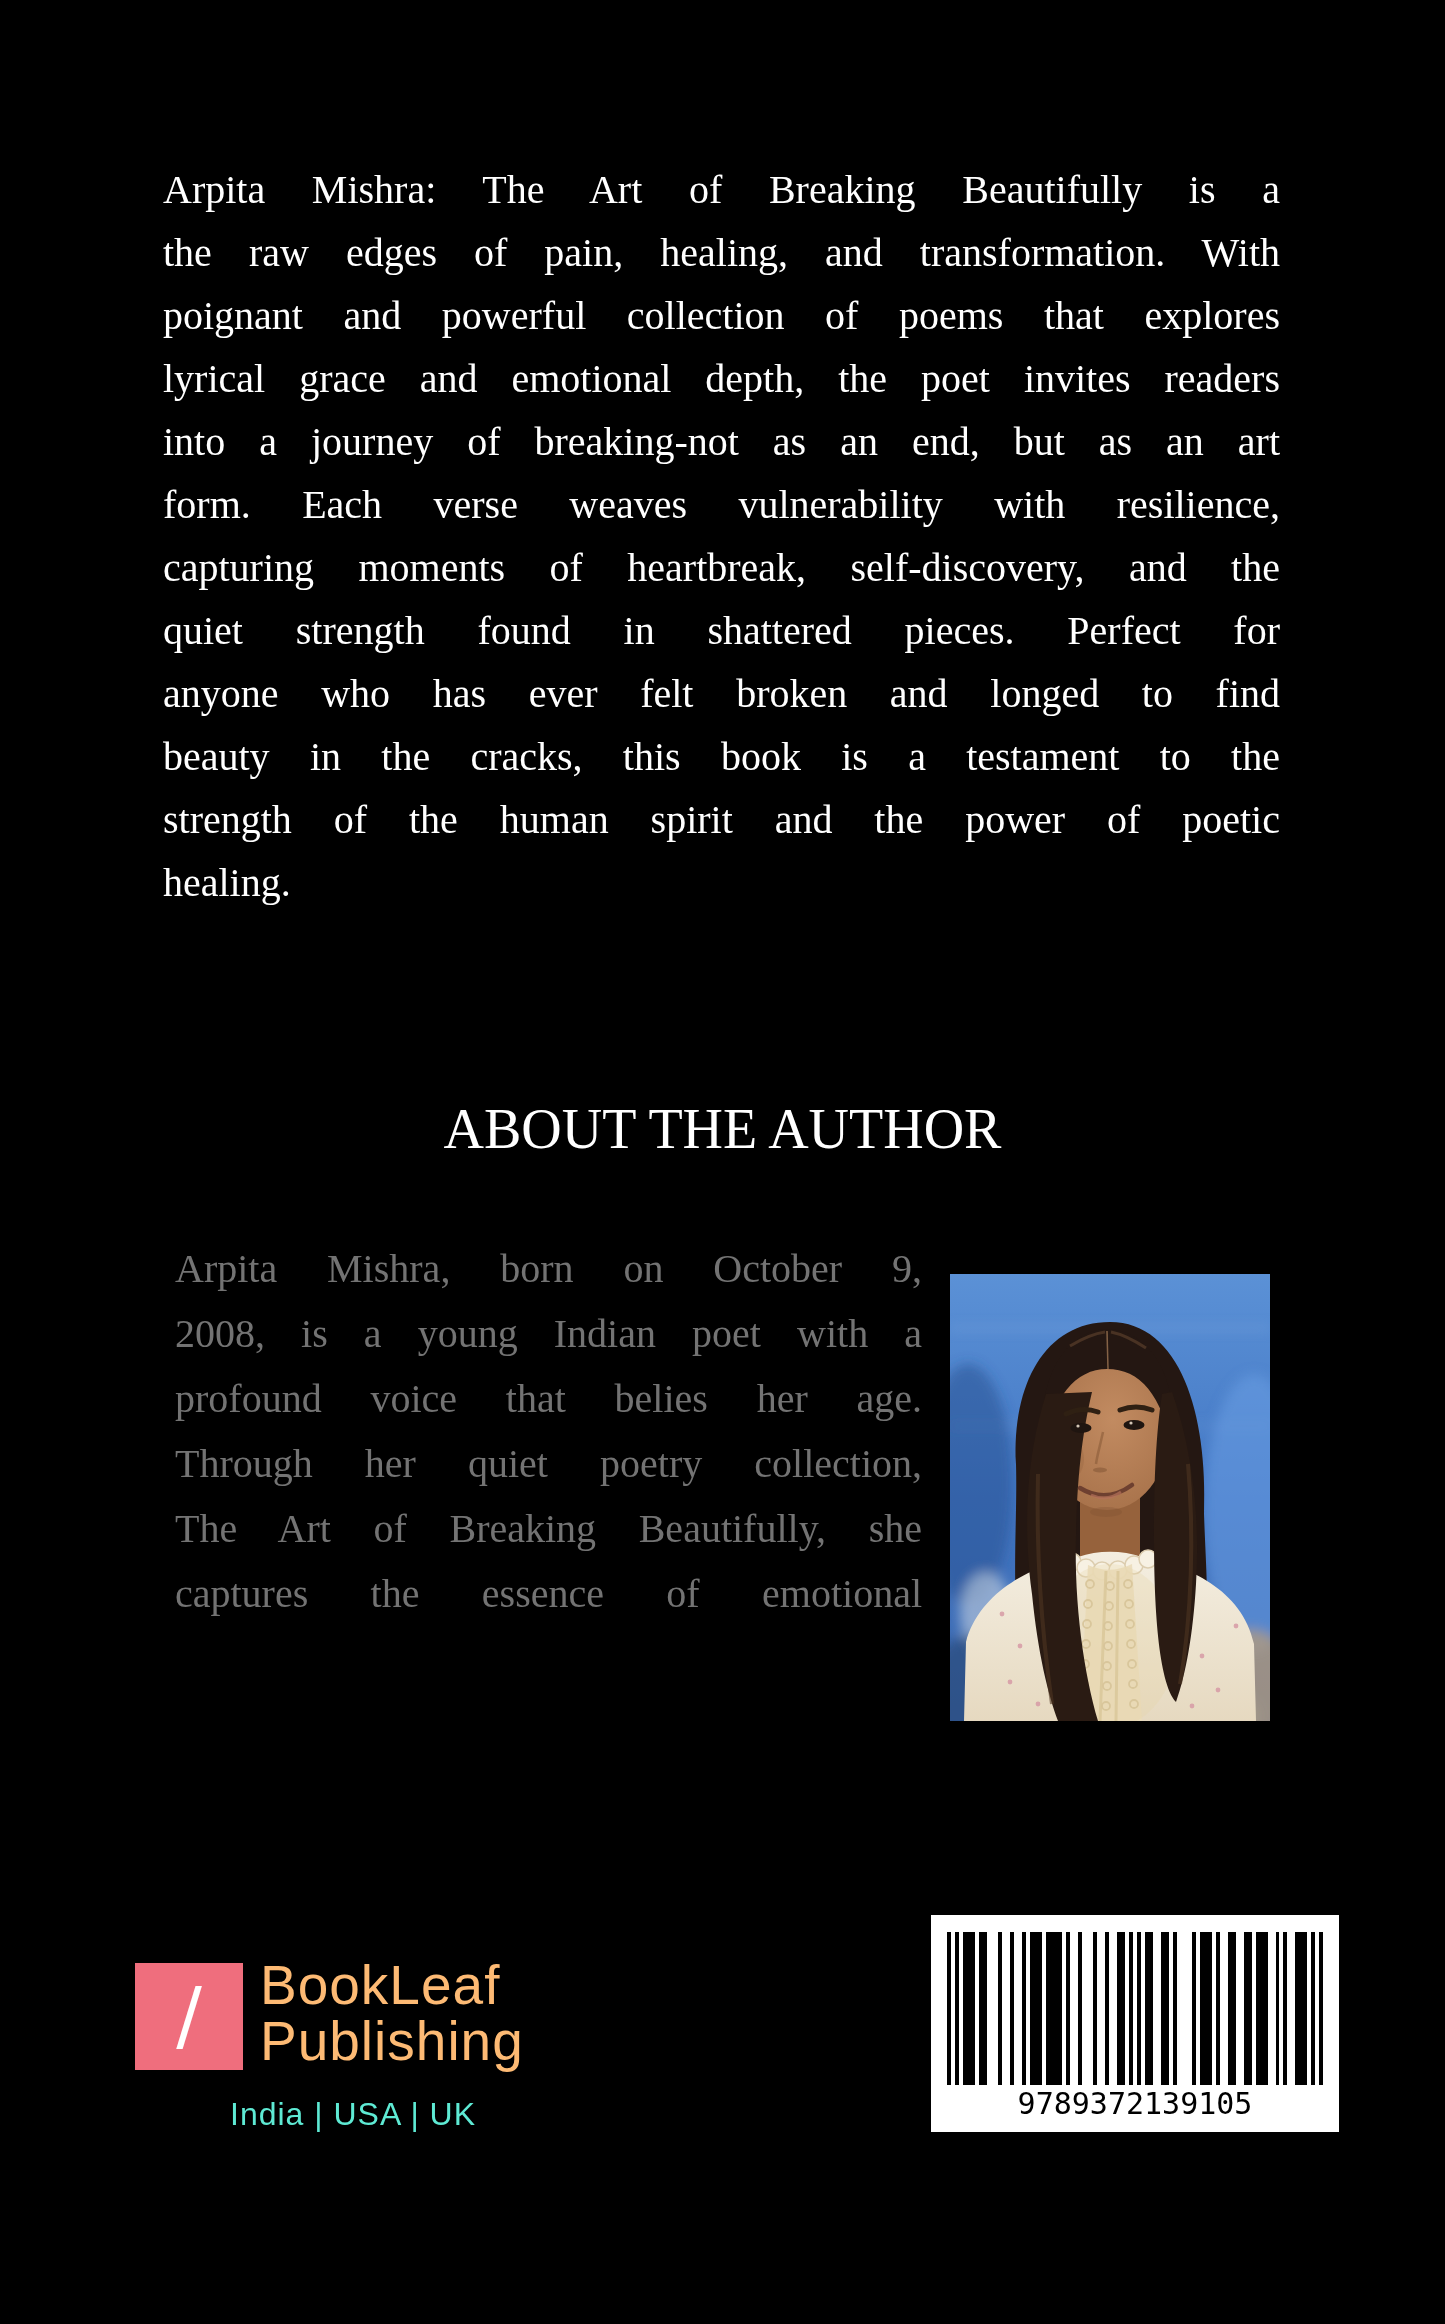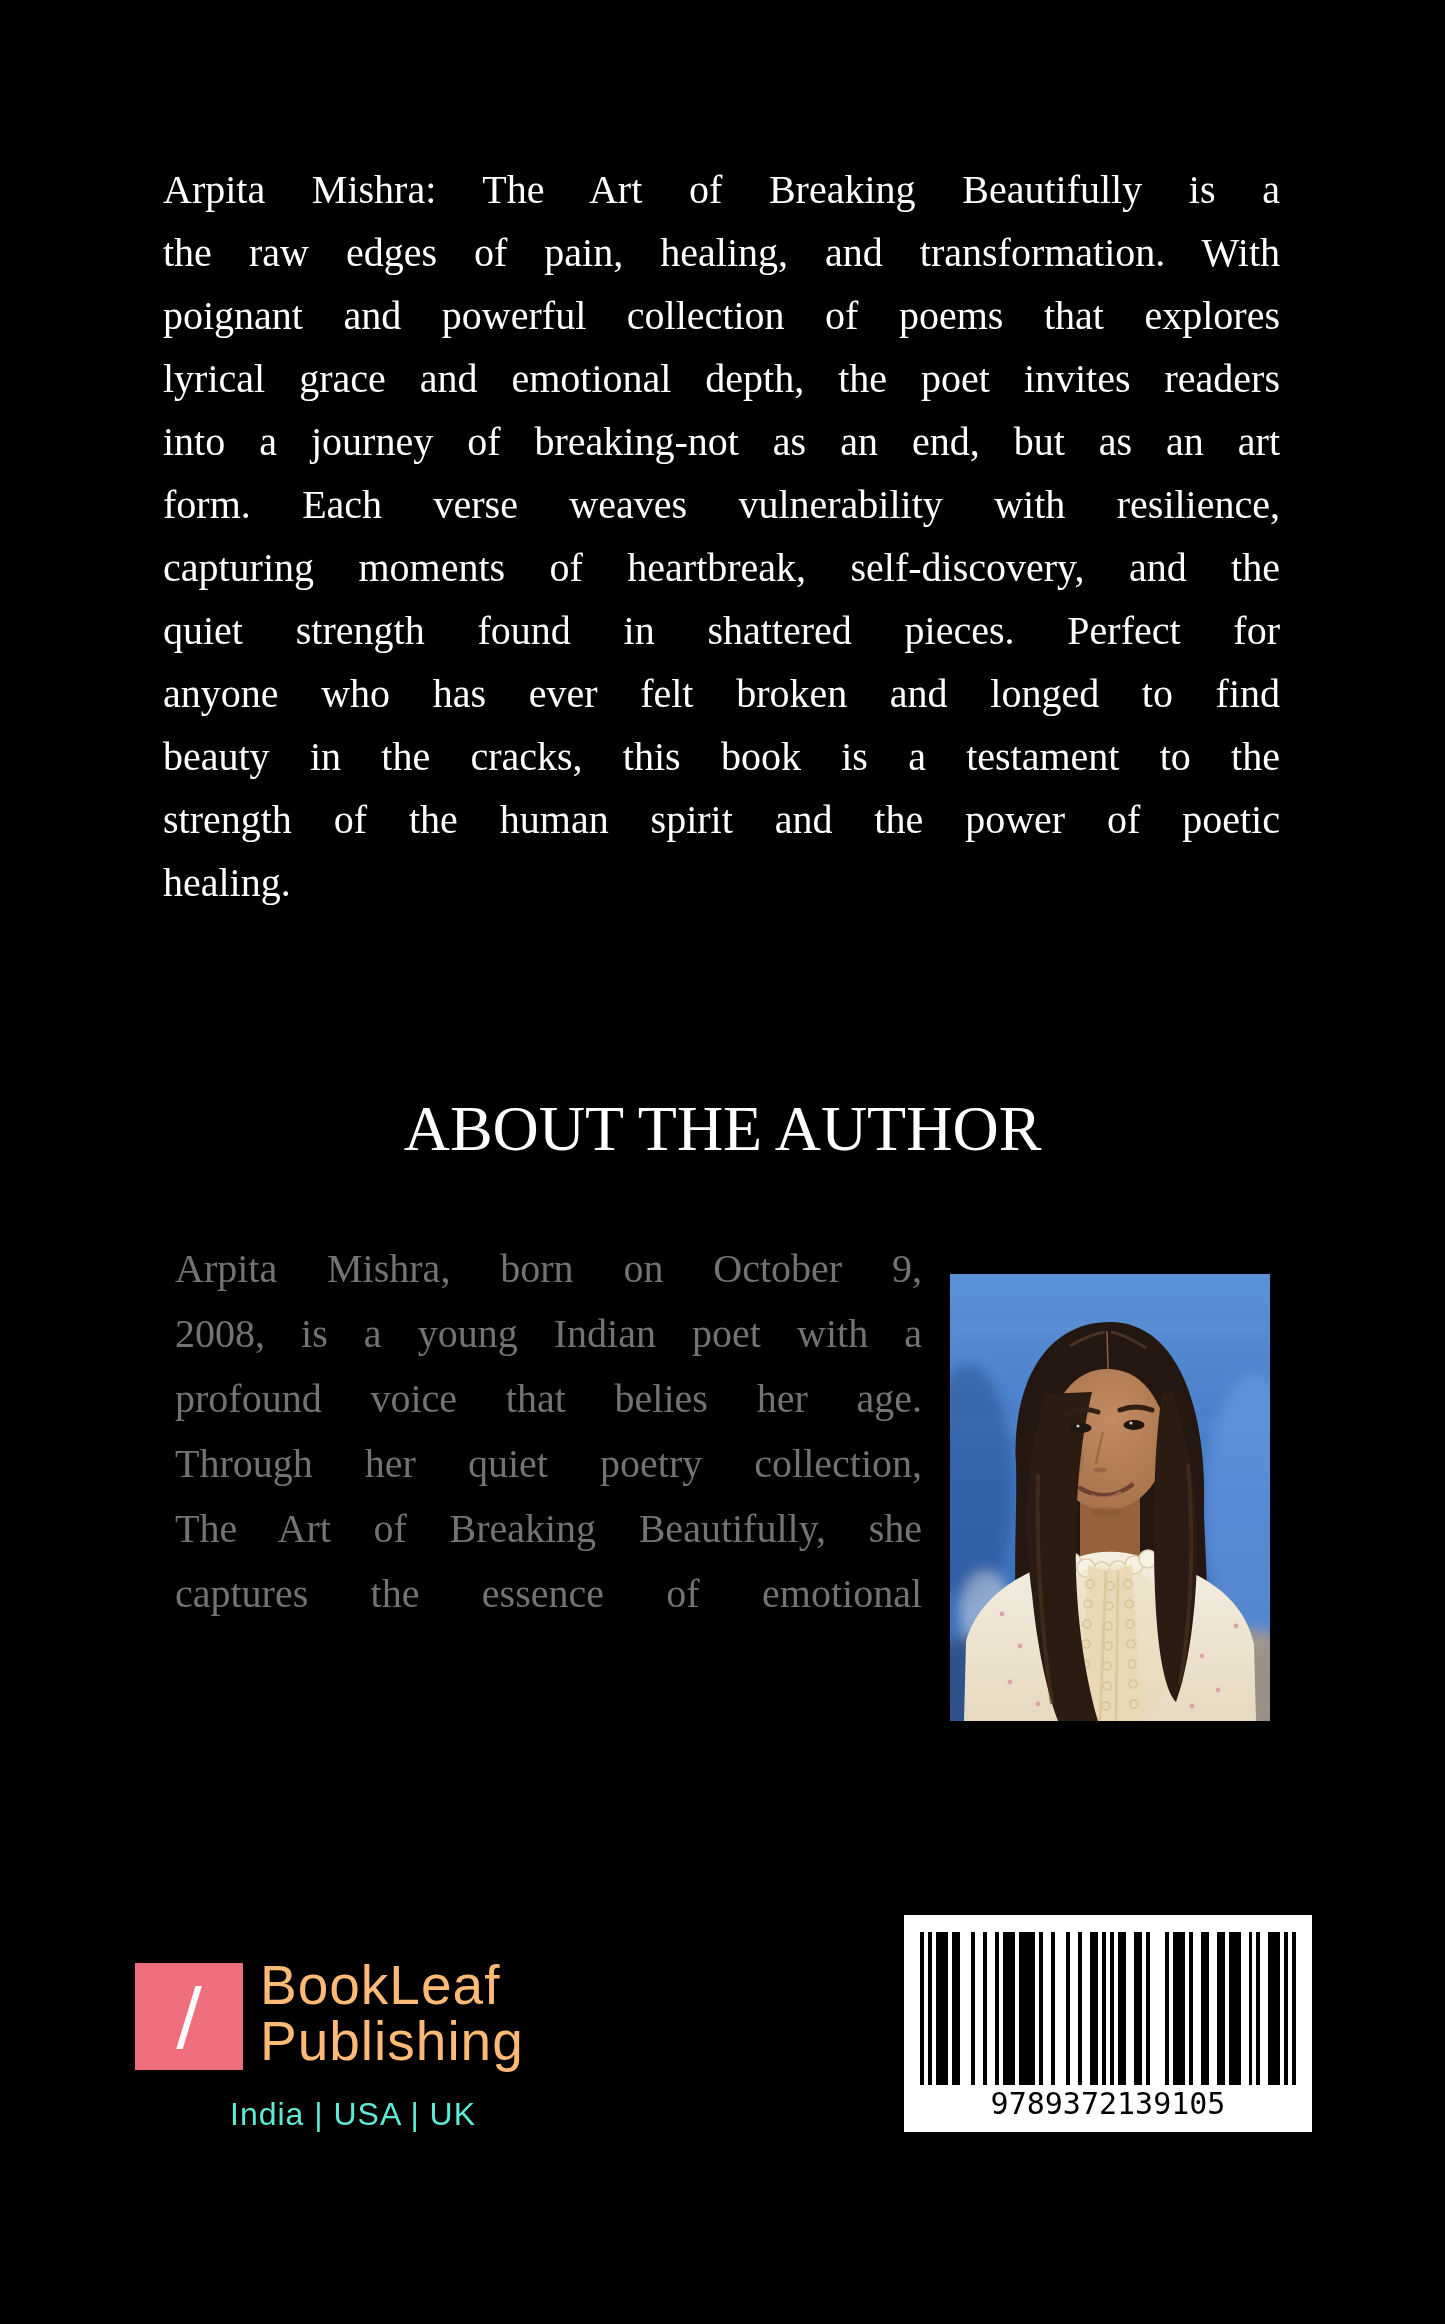--- a/index.html
+++ b/index.html
@@ -33,21 +33,21 @@
 
   
   .about-heading {
     position: absolute;
     left: 0;
     top: 1085px;
     width: 100%;
     margin: 0;
     text-align: center;
     color: #fff;
-    font-size: 64px;
+    font-size: 56px;
     line-height: 88px;
     font-weight: 400;
     font-family: "Liberation Serif", serif;
   }
 
   
   .bio {
     position: absolute;
     left: 175px;
     top: 1236px;
@@ -114,21 +114,21 @@
     color: #5eead4;
     font-family: "Liberation Sans", sans-serif;
     font-size: 32px;
     line-height: 38px;
     letter-spacing: 1px;
   }
 
   
   .barcode {
     position: absolute;
-    left: 904px;
+    left: 931px;
     top: 1915px;
     width: 408px;
     height: 217px;
     background: #fff;
   }
   .barcode svg.bars {
     position: absolute;
     left: 16px;
     top: 17px;
     width: 376px;

